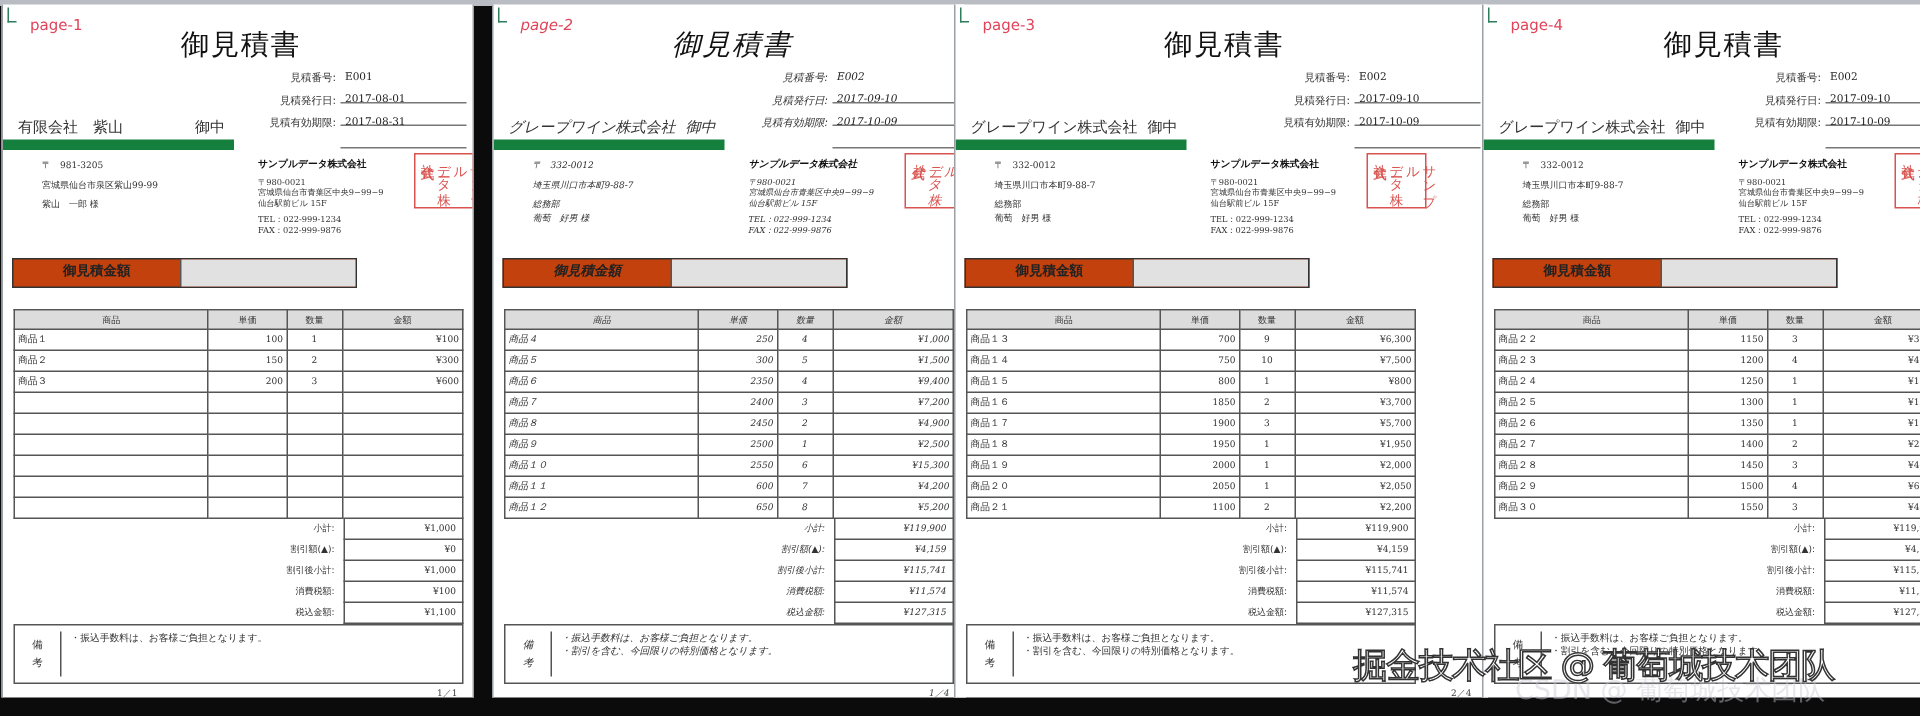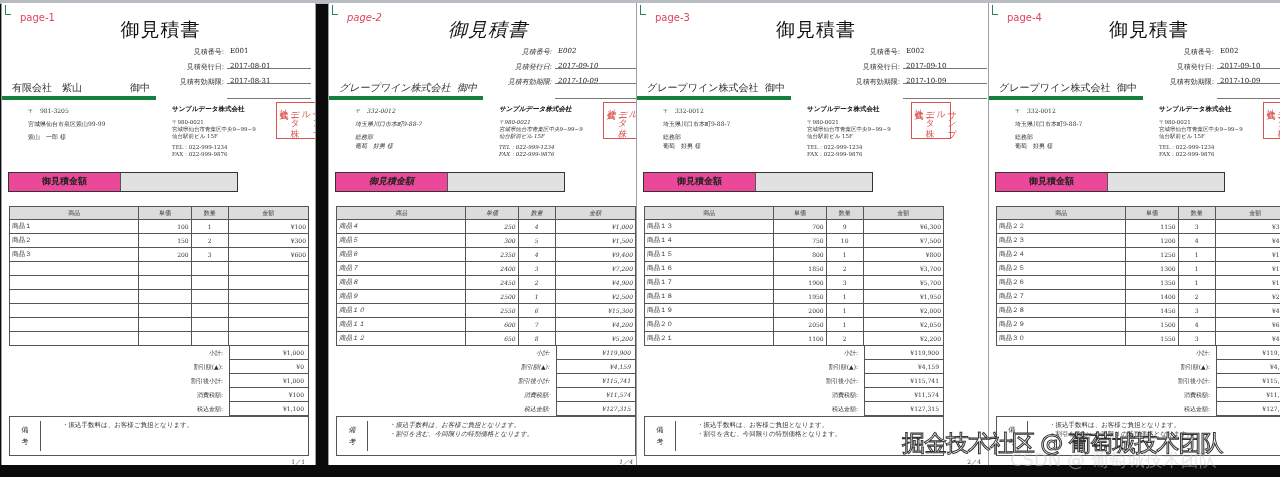--- a/index.html
+++ b/index.html
@@ -14,55 +14,55 @@
     border-left: 1px solid #2e7d5b; border-bottom: 1px solid #2e7d5b; }
   .page-label { position: absolute; left: 18px; top: 9px; font-family: "DejaVu Sans", sans-serif;
     font-size: 10px; color: #e0445a; text-align: right; }
   .doc-title { position: absolute; left: 0; right: 0; top: 14px; text-align: center;
     font-family: "DejaVu Sans", sans-serif; font-size: 19px; color: #111; letter-spacing: 1px; padding-left: 4px; }
   .meta { position: absolute; right: 4px; top: 44px; width: 140px; font-size: 7px; }
   .meta-row { display: flex; align-items: flex-start; height: 15px; }
   .meta-key { width: 56px; text-align: right; font-family: "DejaVu Sans", sans-serif; padding-right: 3px; color: #333; }
   .meta-val { flex: 1; border-bottom: 1px solid #777; padding-left: 3px; padding-bottom: 13px; color: #222; }
   .customer { position: absolute; left: 0; top: 83px; width: 154px; height: 14px;
-    border-bottom: 4px solid #15803d; font-family: "DejaVu Sans", sans-serif; font-size: 10px; color: #333; }
+    border-bottom: 7px solid #15803d; font-family: "DejaVu Sans", sans-serif; font-size: 10px; color: #333; }
   .customer .name { position: absolute; left: 10px; bottom: 1px; white-space: nowrap; }
   .customer .onchu { position: absolute; right: 6px; bottom: 1px; }
   .cust-addr { position: absolute; left: 26px; top: 103px; font-size: 6px; line-height: 9px; color: #333; width: 130px; }
   .cust-addr div { margin-bottom: 4px; }
   .cust-addr .tight { margin-bottom: 0; }
   .issuer { position: absolute; left: 170px; top: 103px; width: 90px; font-size: 5.5px; line-height: 7px; color: #333; }
   .issuer .company { font-family: "DejaVu Sans", sans-serif; font-weight: bold; font-size: 6.5px; margin-bottom: 6px; color: #111; }
   .issuer .blk { margin-bottom: 4px; }
   .stamp { position: absolute; left: 274px; top: 99px; width: 40px; height: 37px; border: 1px solid #d9534f;
     color: #d9534f; font-family: "DejaVu Sans", sans-serif; font-size: 9px; line-height: 11px;
     display: flex; flex-direction: row-reverse; justify-content: space-around; padding: 1px; }
   .stamp span { writing-mode: vertical-rl; letter-spacing: -1px; }
   .total-box { position: absolute; left: 6px; top: 169px; width: 230px; height: 20px; border: 1.5px solid #333;
-    display: flex; background: #ec4899; }
+    display: flex; background: #c2410c; }
   .total-box .lbl { width: 112px; border-right: 1px solid #555; text-align: center; font-family: "DejaVu Sans", sans-serif;
     font-weight: bold; font-size: 9px; line-height: 17px; color: #222; }
   .total-box .val { flex: 1; background: #e1e1e1; }
   table.items { position: absolute; left: 7px; top: 203px; width: 300px; border-collapse: collapse; font-size: 6px; }
   table.items th { background: #dcdcdc; font-family: "DejaVu Sans", sans-serif; font-weight: normal; height: 13px;
     border: 1px solid #555; color: #333; }
   table.items td { height: 14px; border: 1px solid #555; padding: 0 2px; color: #333; }
   table.items td.name { font-family: "DejaVu Sans", sans-serif; font-size: 6.5px; }
   table.items td.r { text-align: right; }
   table.items td.c { text-align: center; }
   table.items col.c1 { width: 129px; } table.items col.c2 { width: 52px; }
   table.items col.c3 { width: 37px; } table.items col.c4 { width: 80px; }
   .summary { position: absolute; left: 7px; top: 343px; width: 300px; font-size: 6px; }
   .sum-row { display: flex; height: 14px; }
   .sum-key { width: 220px; text-align: right; padding-right: 6px; line-height: 14px; font-family: "DejaVu Sans", sans-serif; color: #333; }
   .sum-val { flex: 1; border: 1px solid #555; border-top: none; text-align: right; padding-right: 4px; line-height: 13px; color: #333; }
   .remarks { position: absolute; left: 7px; top: 413px; width: 300px; height: 40px; border: 1px solid #555; display: flex; }
   .remarks .head { width: 30px; font-family: "DejaVu Sans", sans-serif; font-size: 7px; color: #333;
     display: flex; flex-direction: column; align-items: center; justify-content: center; line-height: 12px; }
-  .remarks .body { flex: 1; border-left: 1px solid #555; margin: 4px 0 4px 0; padding-left: 21px;
+  .remarks .body { flex: 1; border-left: 1px solid #555; margin: 4px 0 4px 0; padding-left: 6px;
     font-family: "DejaVu Sans", sans-serif; font-size: 6.5px; line-height: 9px; color: #333; }
   .pagenum { position: absolute; right: 10px; top: 455px; font-size: 6px; color: #444; }
   .watermark { position: absolute; left: 902px; top: 428px; font-family: "DejaVu Sans", sans-serif; font-size: 23px;
     color: #fff; -webkit-text-stroke: 1px #333; letter-spacing: -1px; white-space: nowrap; }
   .watermark-ghost { position: absolute; left: 1010px; top: 448px; font-family: "DejaVu Sans", sans-serif; font-size: 18px;
     color: rgba(200,200,210,0.45); white-space: nowrap; }
 </style>
 </head>
 <body>
 

